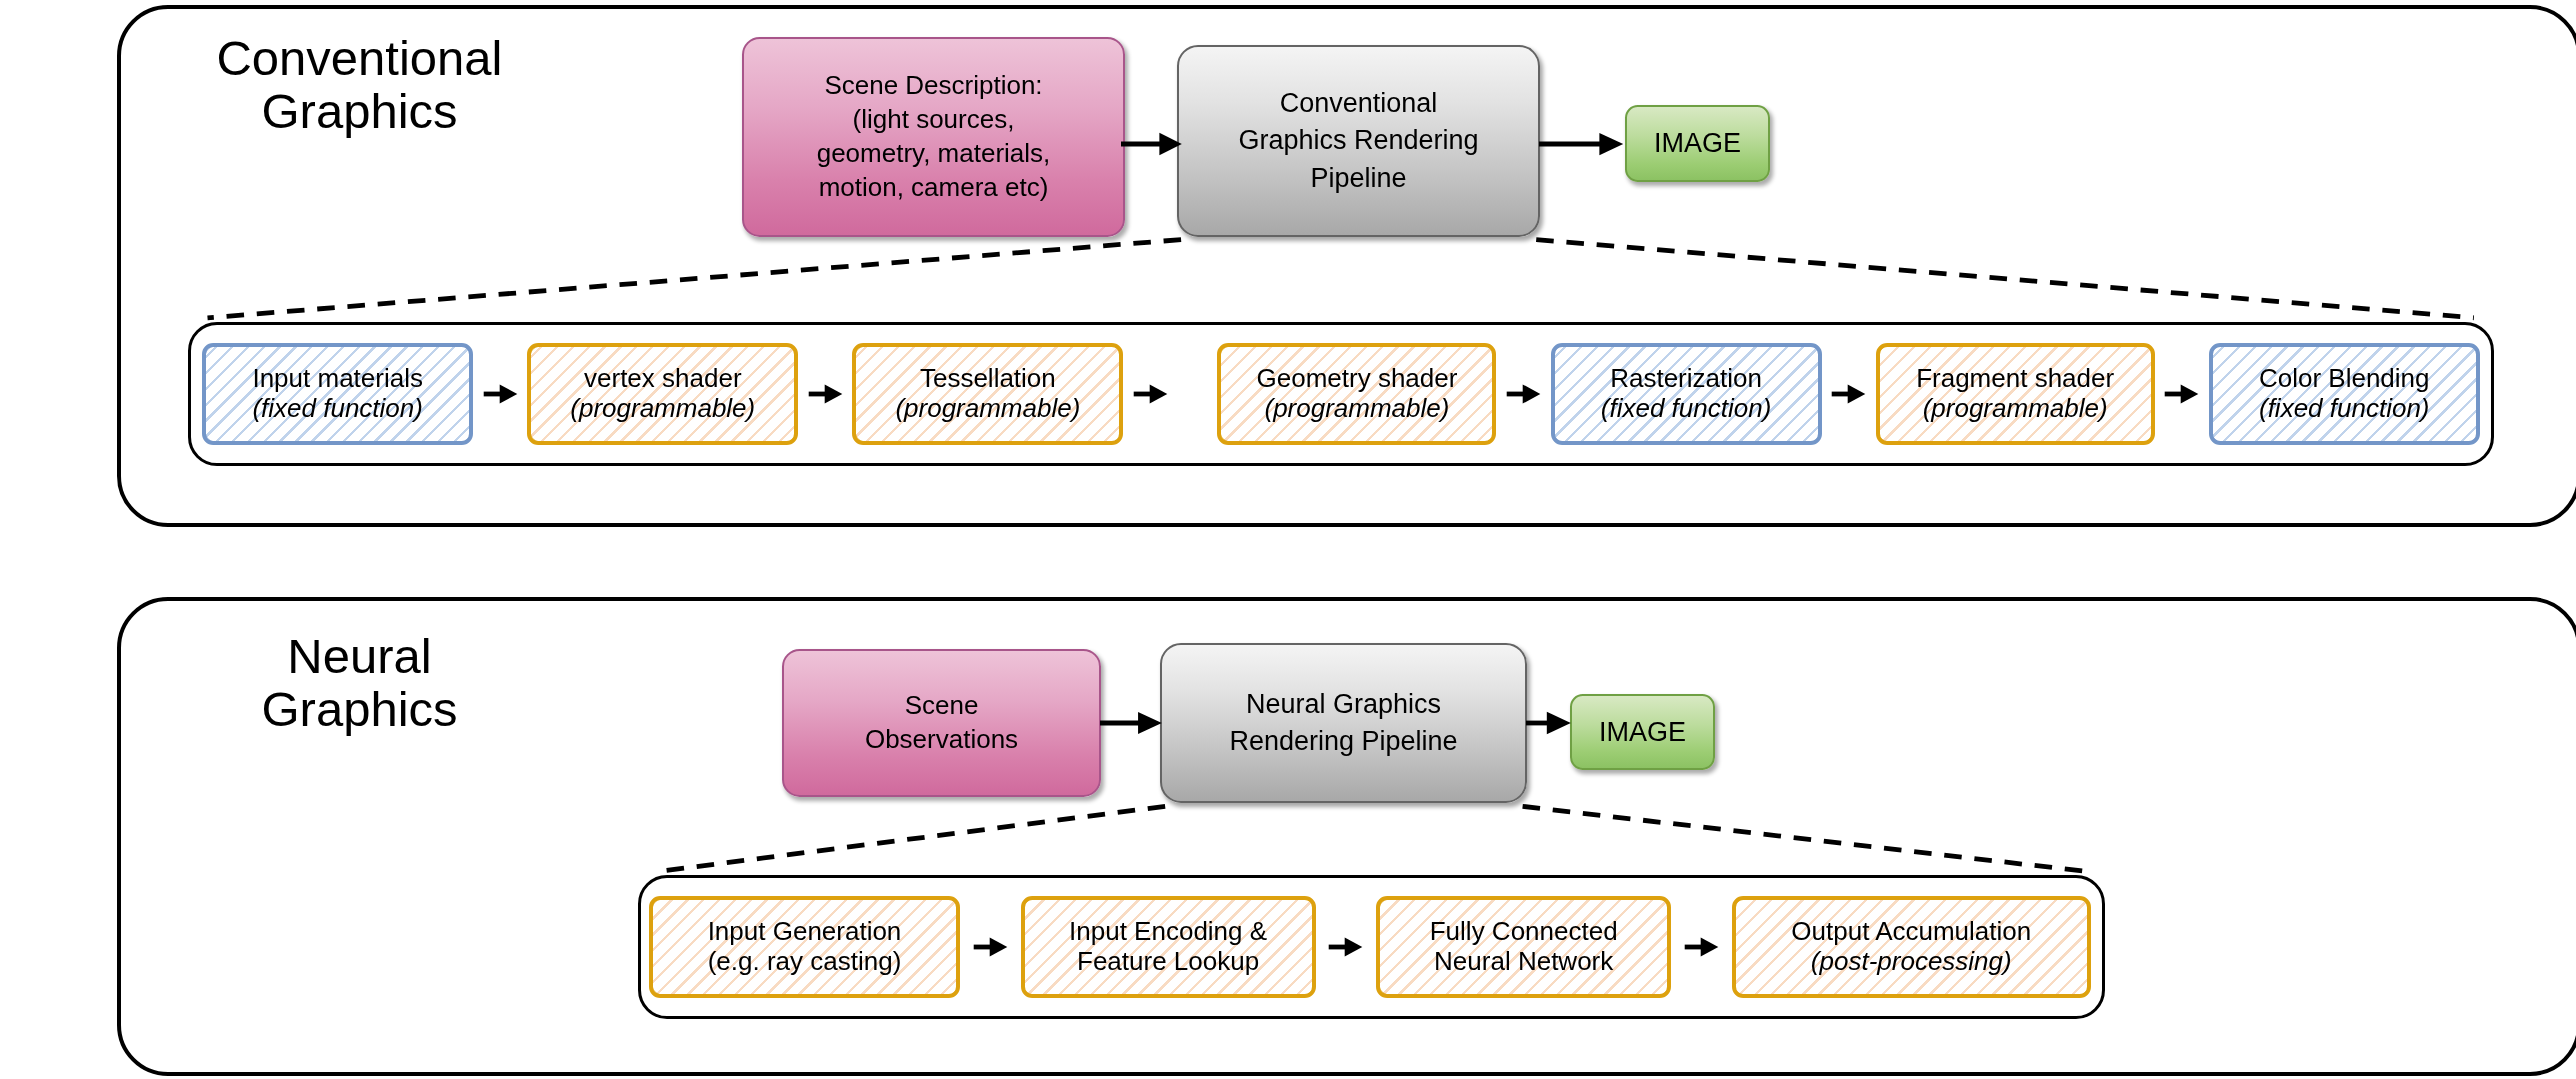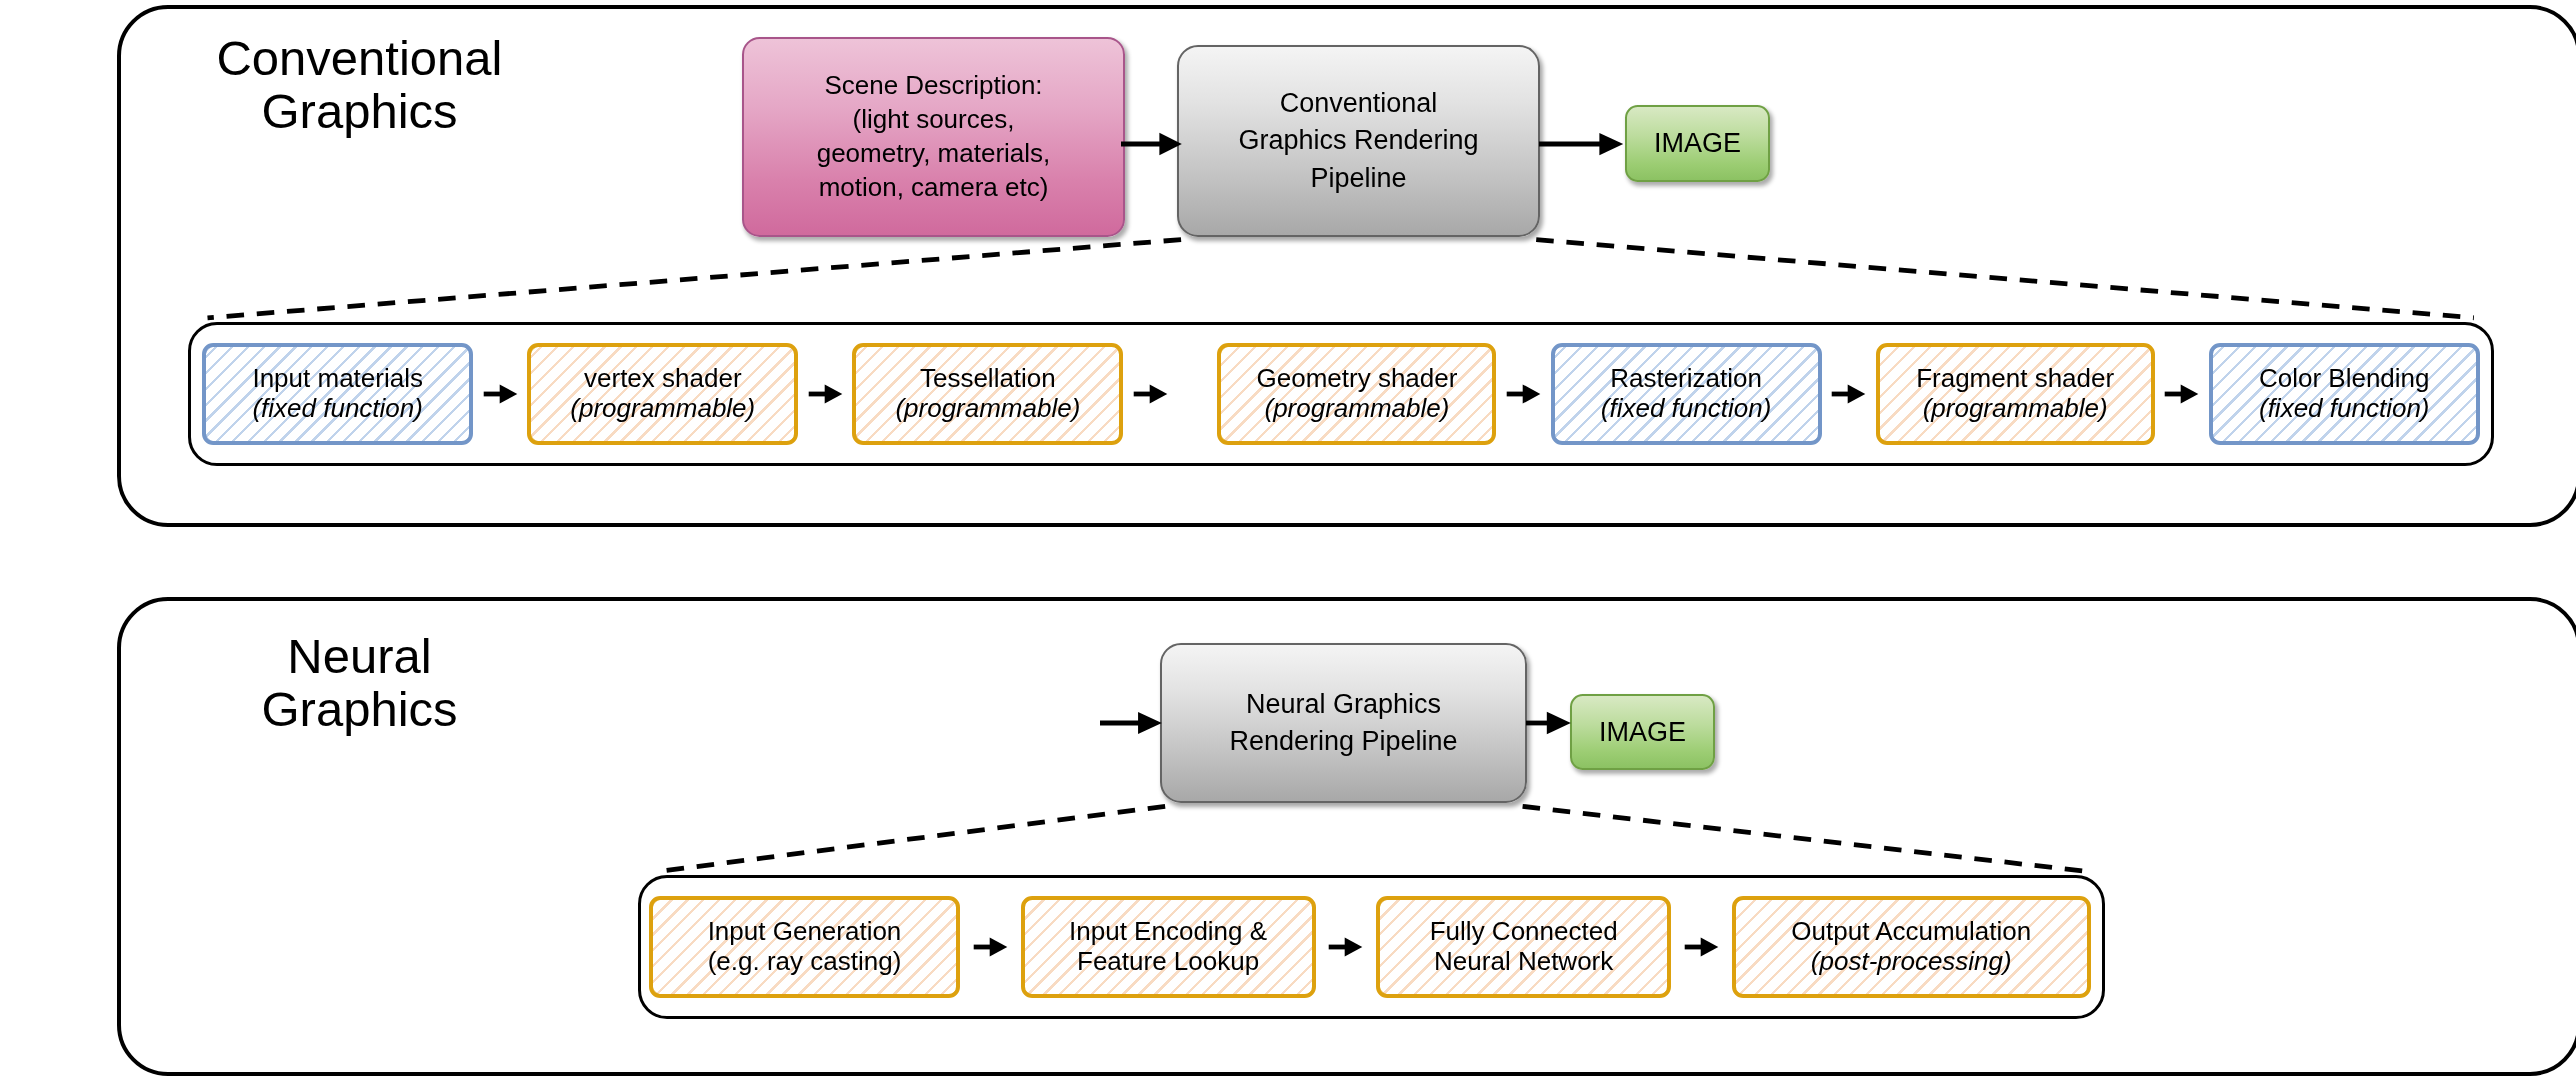--- a/index.html
+++ b/index.html
@@ -304,20 +304,22 @@
           <div class="ln2 italic">(fixed function)</div>
         </div>
       </div>
   </div>
 
   <div class="section-panel" id="panel-neural"></div>
 
   <div class="section-title" id="title-neural">Neural
 Graphics</div>
 
+  <div class="node node-pink" id="node-scene-observations">Scene
+Observations</div>
 
   <div class="node node-gray" id="node-neural-pipeline">Neural Graphics
 Rendering Pipeline</div>
 
   <div class="node node-green" id="node-neural-image">IMAGE</div>
 
   <svg class="arrow-svg" style="left:1092px; top:703px;" width="65" height="40" viewBox="0 0 82 50">
     <line x1="0" y1="25" x2="52" y2="25" stroke="#000" stroke-width="6"></line>
     <polygon points="48,11 78,25 48,39" fill="#000"></polygon>
   </svg>

